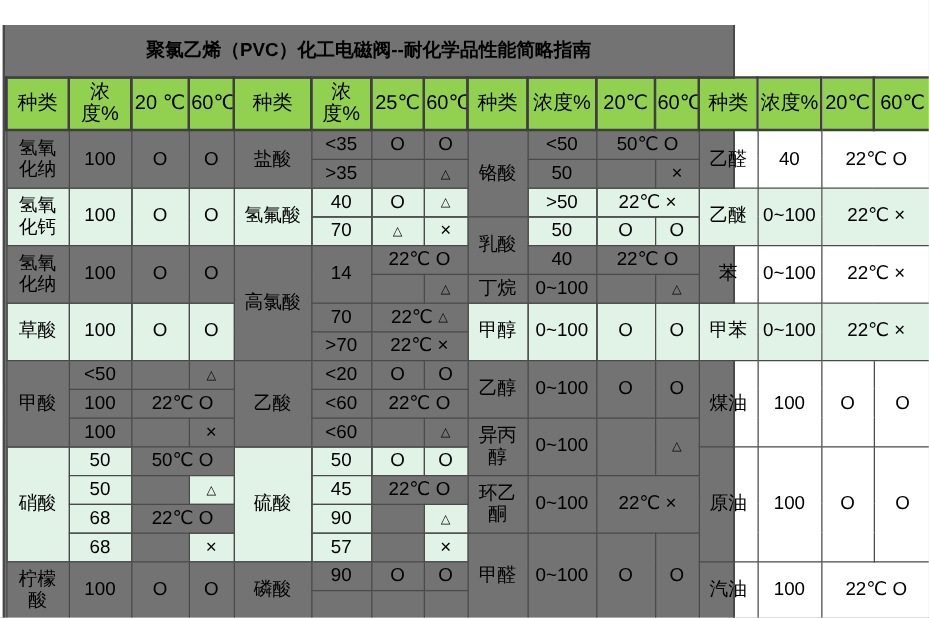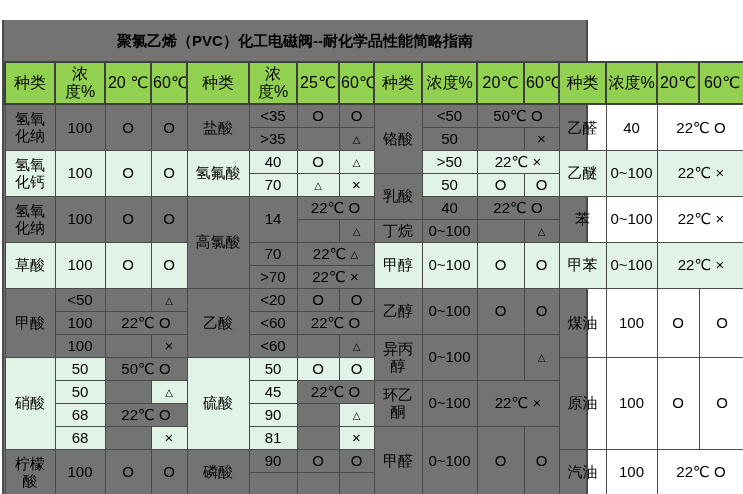--- a/index.html
+++ b/index.html
@@ -214,21 +214,21 @@
           <td class="g">68</td>
           <td colspan="2">22℃ O</td>
           <td class="g">90</td>
           <td></td>
           <td class="g"><span class="tri">△</span></td>
         </tr>
         <tr>
           <td class="g">68</td>
           <td></td>
           <td class="g">×</td>
-          <td class="g">81</td>
+          <td class="g">57</td>
           <td></td>
           <td class="g">×</td>
           <td rowspan="3" class="chem">甲醛</td>
           <td rowspan="3">0~100</td>
           <td rowspan="3">O</td>
           <td rowspan="3">O</td>
         </tr>
         <tr>
           <td rowspan="2" class="chem">柠檬酸</td>
           <td rowspan="2">100</td>

